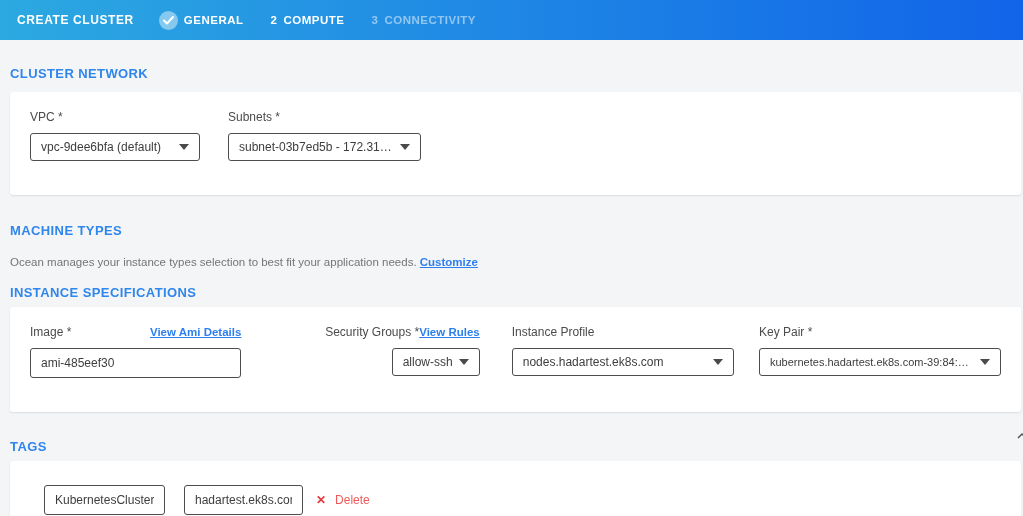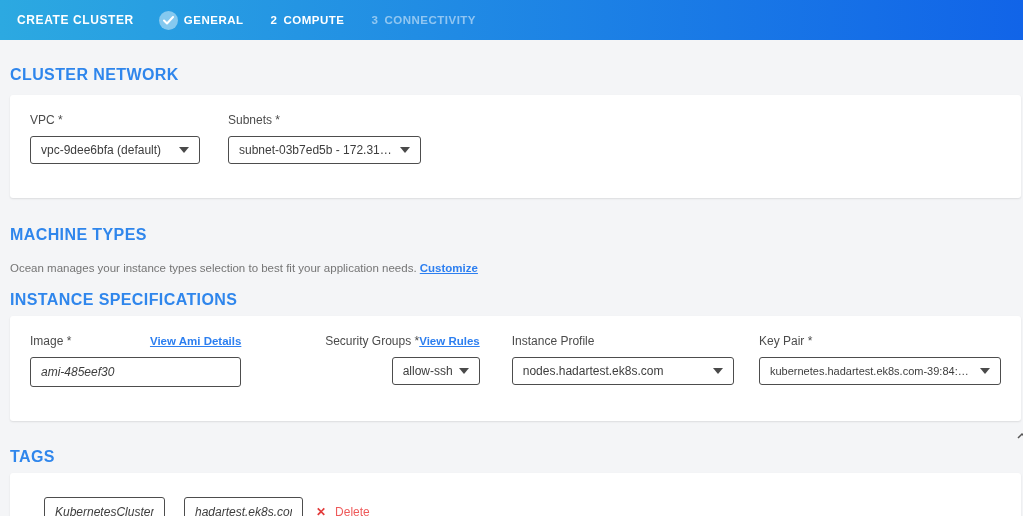--- a/index.html
+++ b/index.html
@@ -30,21 +30,21 @@
   .step.upcoming { color:rgba(255,255,255,.5); }
   .check-circle {
     width:19px; height:19px; border-radius:50%;
     background:#85c9ef;
     display:flex; align-items:center; justify-content:center;
   }
   .check-circle svg { display:block; }
 
   
   .section-heading {
-    color:#2f86ec; font-size:16px; font-weight:bold; letter-spacing:.4px;
+    color:#2f86ec; font-size:13px; font-weight:bold; letter-spacing:.4px;
     margin-left:10px;
   }
   .h-network  { margin-top:26px; margin-bottom:11px; }
   .h-machine  { margin-top:28px; }
   .h-specs    { margin-top:17px; margin-bottom:7px; }
   .h-tags     { margin-top:27px; margin-bottom:7px; }
 
   .desc {
     margin:18px 0 0 10px;
     font-size:11.5px; color:#757575;
@@ -93,21 +93,21 @@
   .caret {
     width:0; height:0; flex:none;
     border-left:5px solid transparent;
     border-right:5px solid transparent;
     border-top:6px solid #4a4a4a;
   }
   input.text-input {
     height:30px; border:1px solid #4d4d4d; border-radius:3px;
     padding:0 10px; font-size:12px; color:#3d3d3d;
     font-family:"Liberation Sans", sans-serif;
-    outline:none; background:#fff; width:100%;font-style:italic;
+    outline:none; background:#fff; width:100%;
   }
 
   
   .f-vpc     { width:170px; margin-right:28px; }
   .f-subnets { width:193px;justify-content:center; }
   .f-image   { width:213px; margin-right:25px; }
   .f-secg    { width:215px; margin-right:32px;align-items:flex-end; }
   .f-profile { width:224px; margin-right:25px; }
   .f-keypair { width:242px; }
   .f-keypair .select-value { font-size:11px; }

